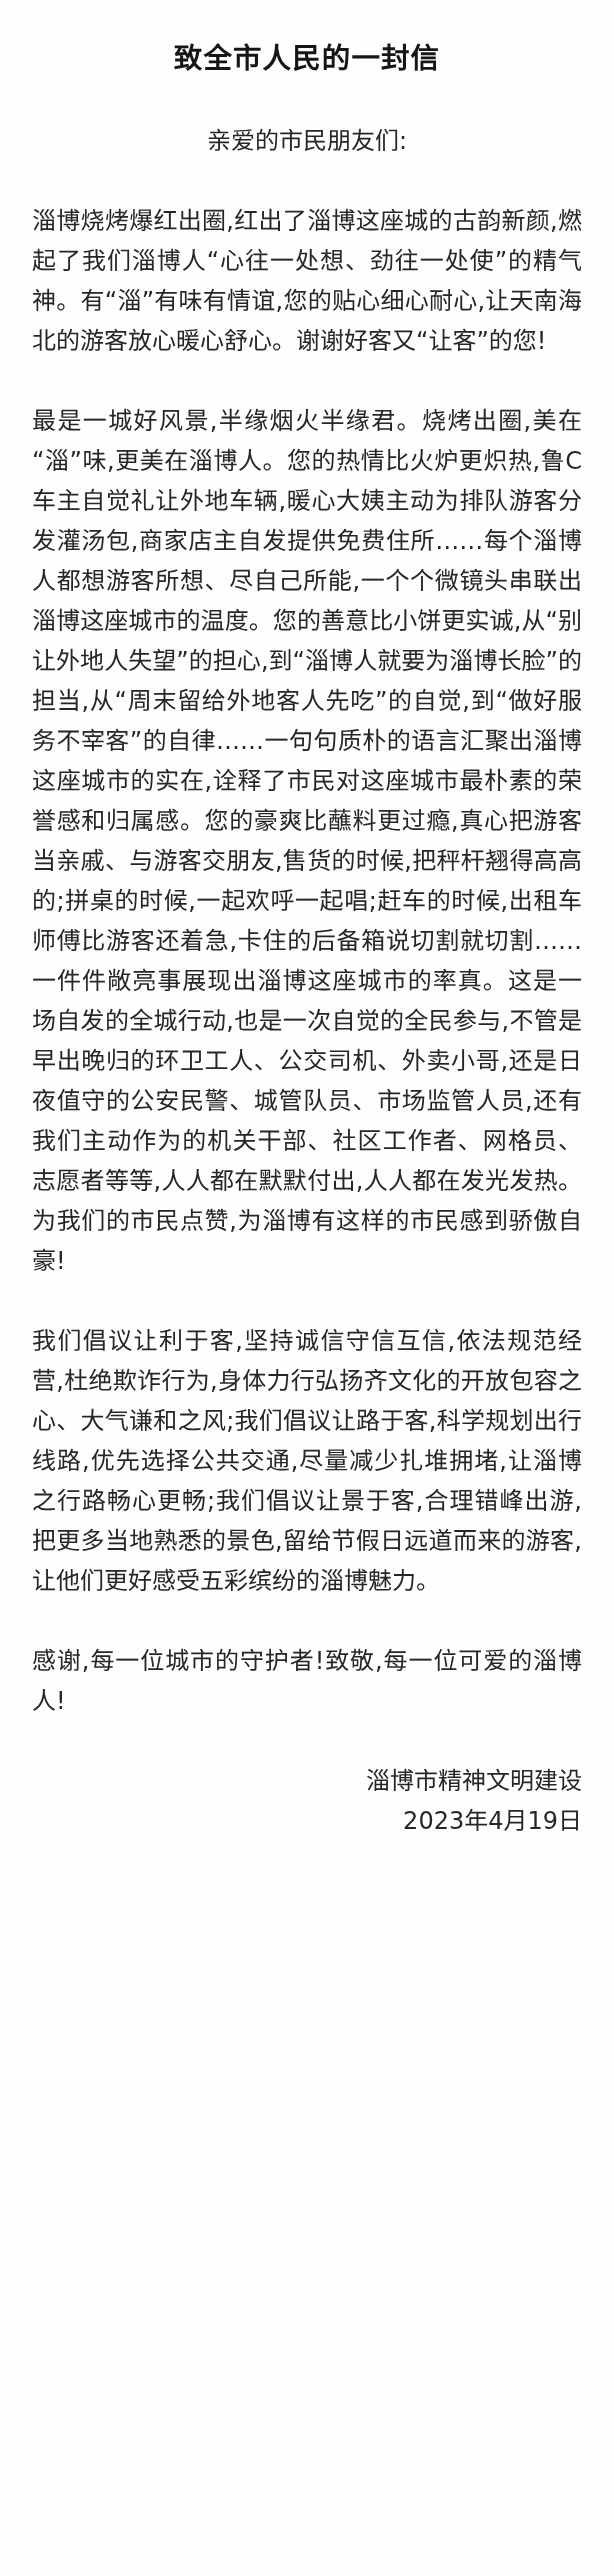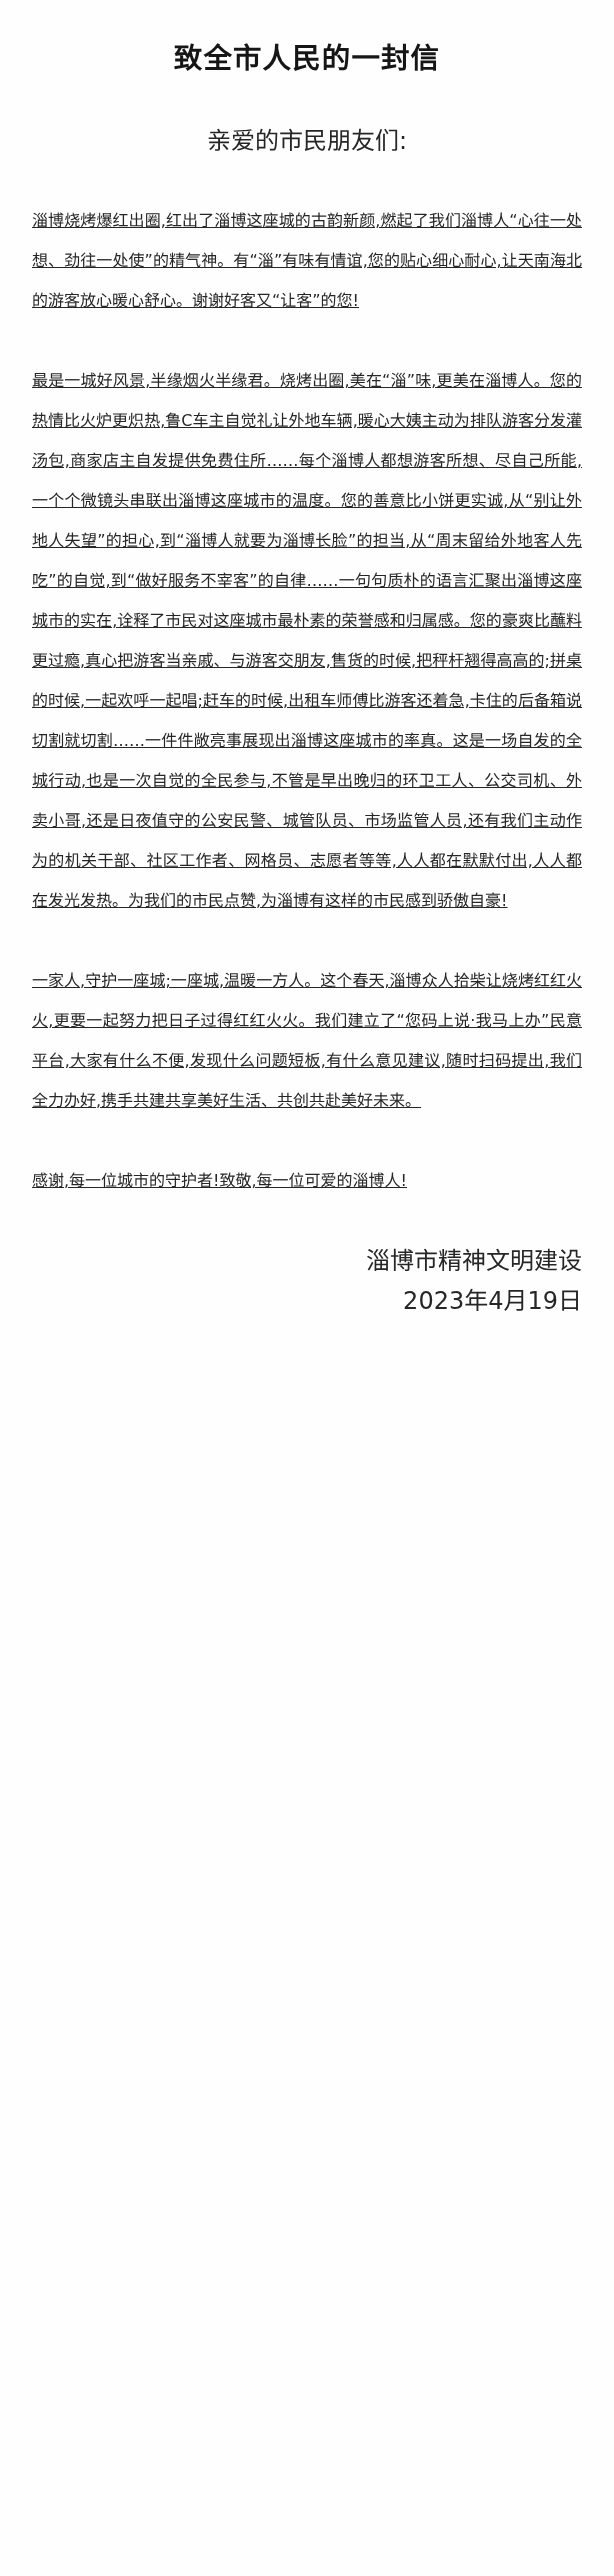--- a/index.html
+++ b/index.html
@@ -30,27 +30,26 @@
   }
   .salutation {
     margin-top: 39px;
     font-size: 24px;
     line-height: 40px;
     text-align: center;
     color: #262626;
   }
   .para {
     margin: 40px 0 0 0;
-    font-size: 16px;
+    font-size: 24px;
     line-height: 40px;
     text-align: justify;
     text-justify: inter-ideograph;
     word-break: break-all;
     color: #262626;
-    text-decoration: underline;
   }
   .signature {
     margin-top: 40px;
     font-size: 24px;
     line-height: 40px;
     text-align: right;
     color: #262626;
   }
   .signature .sig-line {
     display: block;
@@ -63,22 +62,22 @@
 
   <h1 class="doc-title">致全市人民的一封信</h1>
 
   <div class="salutation">亲爱的市民朋友们:</div>
 
   <p class="para">淄博烧烤爆红出圈,红出了淄博这座城的古韵新颜,燃起了我们淄博人“心往一处想、劲往一处使”的精气神。有“淄”有味有情谊,您的贴心细心耐心,让天南海北的游客放心暖心舒心。谢谢好客又“让客”的您!</p>
 
   <p class="para">最是一城好风景,半缘烟火半缘君。烧烤出圈,美在“淄”味,更美在淄博人。您的热情比火炉更炽热,鲁C车主自觉礼让外地车辆,暖心大姨主动为排队游客分发灌汤包,商家店主自发提供免费住所……每个淄博人都想游客所想、尽自己所能,一个个微镜头串联出淄博这座城市的温度。您的善意比小饼更实诚,从“别让外地人失望”的担心,到“淄博人就要为淄博长脸”的担当,从“周末留给外地客人先吃”的自觉,到“做好服务不宰客”的自律……一句句质朴的语言汇聚出淄博这座城市的实在,诠释了市民对这座城市最朴素的荣誉感和归属感。您的豪爽比蘸料更过瘾,真心把游客当亲戚、与游客交朋友,售货的时候,把秤杆翘得高高的;拼桌的时候,一起欢呼一起唱;赶车的时候,出租车师傅比游客还着急,卡住的后备箱说切割就切割……一件件敞亮事展现出淄博这座城市的率真。这是一场自发的全城行动,也是一次自觉的全民参与,不管是早出晚归的环卫工人、公交司机、外卖小哥,还是日夜值守的公安民警、城管队员、市场监管人员,还有我们主动作为的机关干部、社区工作者、网格员、志愿者等等,人人都在默默付出,人人都在发光发热。为我们的市民点赞,为淄博有这样的市民感到骄傲自豪!</p>
 
 
+  <p class="para">我们倡议让利于客,坚持诚信守信互信,依法规范经营,杜绝欺诈行为,身体力行弘扬齐文化的开放包容之心、大气谦和之风;我们倡议让路于客,科学规划出行线路,优先选择公共交通,尽量减少扎堆拥堵,让淄博之行路畅心更畅;我们倡议让景于客,合理错峰出游,把更多当地熟悉的景色,留给节假日远道而来的游客,让他们更好感受五彩缤纷的淄博魅力。</p>
 
-  <p class="para">一家人,守护一座城;一座城,温暖一方人。这个春天,淄博众人拾柴让烧烤红红火火,更要一起努力把日子过得红红火火。我们建立了“您码上说·我马上办”民意平台,大家有什么不便,发现什么问题短板,有什么意见建议,随时扫码提出,我们全力办好,携手共建共享美好生活、共创共赴美好未来。</p>
 
   <p class="para">感谢,每一位城市的守护者!致敬,每一位可爱的淄博人!</p>
 
   <div class="signature">
     <span class="sig-line">淄博市精神文明建设</span>
     <span class="sig-line">2023年4月19日</span>
   </div>
 
 </div>
 

